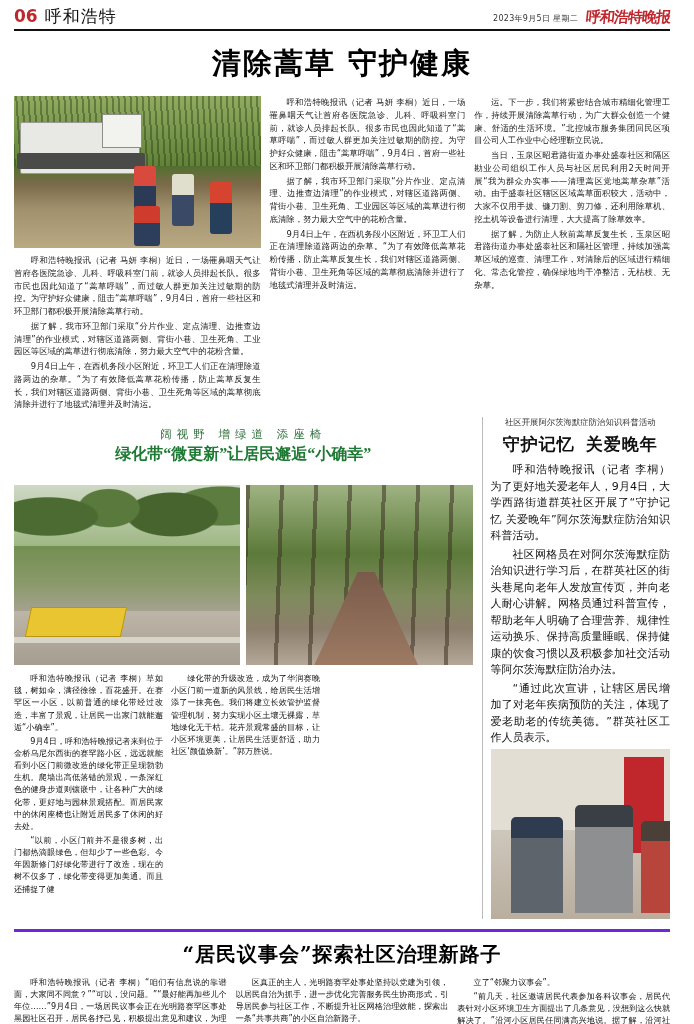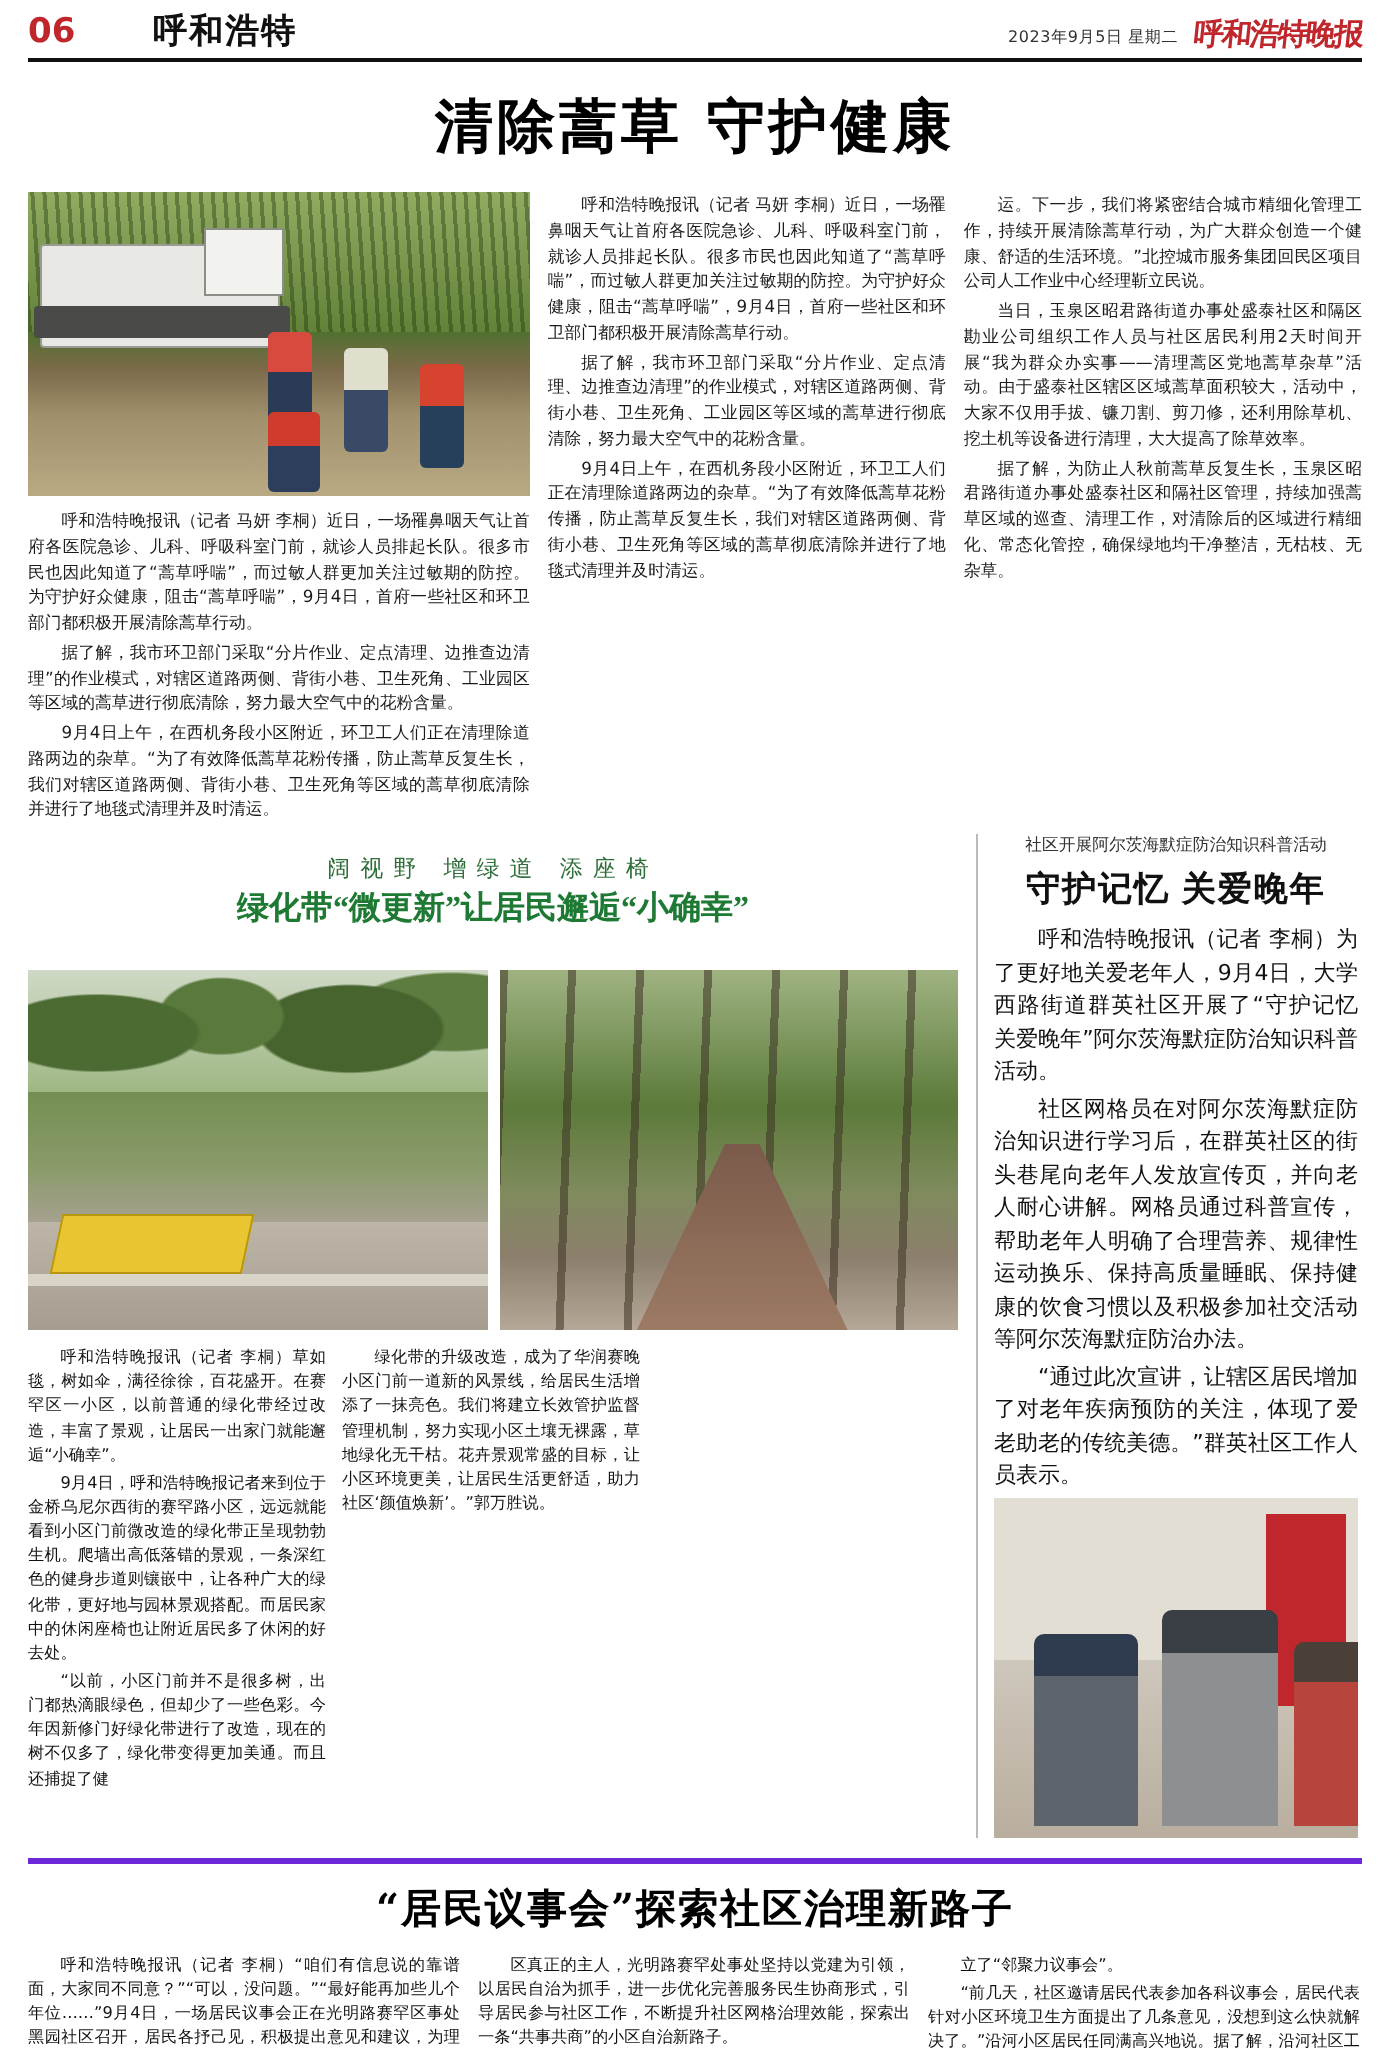--- a/index.html
+++ b/index.html
@@ -11,21 +11,21 @@
     width: 694px;
     height: 1024px;
     font-family: "DejaVu Sans", "Liberation Sans", sans-serif;
     color: #111;
     position: relative;
     overflow: hidden;
   }
   .page {
     width: 694px;
     height: 812px;
-    padding: 8px 13px 4px 14px;
+    padding: 8px 24px 4px 14px;
     position: relative;
   }
 
   
   .masthead {
     display: flex;
     align-items: flex-end;
     border-bottom: 2px solid #111;
     padding-bottom: 4px;
     margin-bottom: 2px;
@@ -33,25 +33,24 @@
   .page-num {
     font-size: 17px;
     font-weight: bold;
     color: #c0272d;
     margin-right: 7px;
     letter-spacing: 0px;
     line-height: 1;
   }
   .section-name {
     font-size: 17px;
-    font-weight: bold;
+    font-weight: normal;
     color: #111;
     line-height: 1;
     letter-spacing: 1px;
-    margin-left: 32px;
   }
   .masthead-spacer { flex: 1; }
   .date-line {
     font-size: 8px;
     color: #333;
     margin-right: 8px;
     margin-bottom: 1px;
     letter-spacing: 0.3px;
   }
   .paper-logo {
@@ -204,21 +203,21 @@
   .side-kicker {
     font-size: 8.4px;
     color: #333;
     text-align: center;
     margin-bottom: 5px;
   }
   .side-headline {
     text-align: center;
     font-size: 17px;
     font-weight: bold;
-    font-family: Liberation Sans, sans-serif;
+    font-family: Liberation Mono, monospace;
     color: #111;
     letter-spacing: 1px;
     margin-bottom: 6px;
   }
   .side-body { font-size: 11px; line-height: 1.5; text-align: justify; }
   .side-body p { margin: 0 0 2px 0; text-indent: 2em; }
 
   
   .headline-3 {
     text-align: center;

